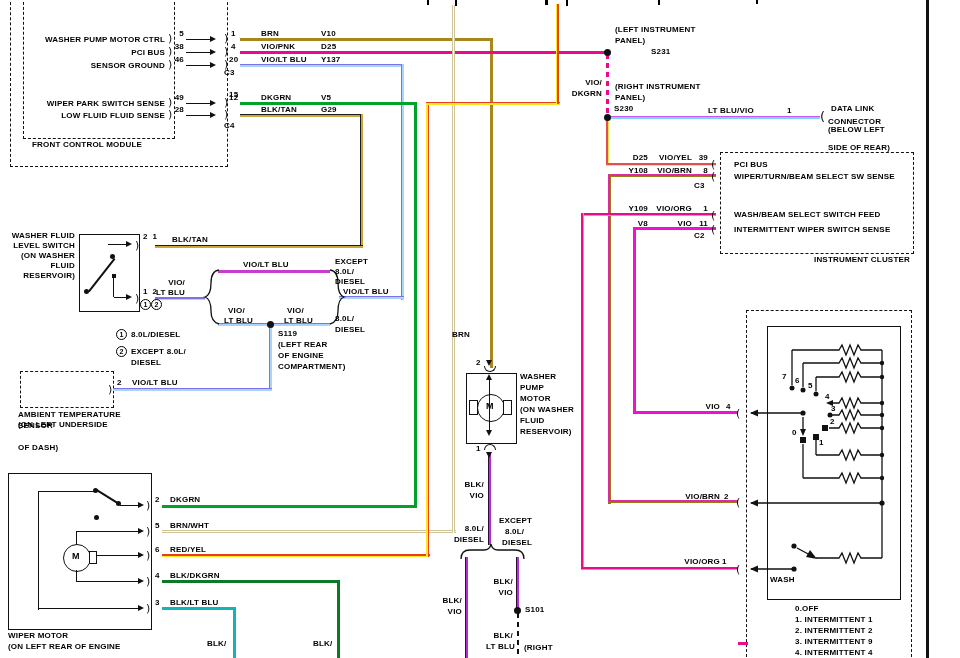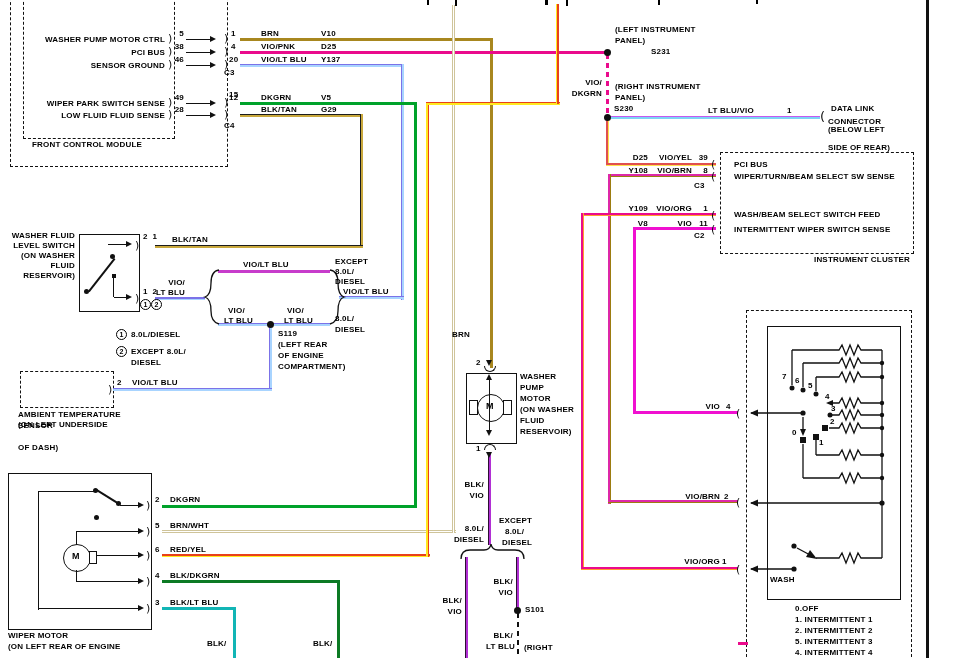--- a/index.html
+++ b/index.html
@@ -358,21 +358,21 @@
   <div class="t" style="left:808px;top:381px">5</div>
   <div class="t" style="left:825px;top:392px">4</div>
   <div class="t" style="left:831px;top:404px">3</div>
   <div class="t" style="left:830px;top:417px">2</div>
   <div class="t" style="left:819px;top:438px">1</div>
   <div class="t" style="left:792px;top:428px">0</div>
 
   <div class="t" style="left:795px;top:604px">0.OFF</div>
   <div class="t" style="left:795px;top:615px">1. INTERMITTENT 1</div>
   <div class="t" style="left:795px;top:626px">2. INTERMITTENT 2</div>
-  <div class="t" style="left:795px;top:637px">5. INTERMITTENT 3</div>
+  <div class="t" style="left:795px;top:637px">3. INTERMITTENT 9</div>
   <div class="t" style="left:795px;top:648px">4. INTERMITTENT 4</div>
 
   <svg class="ovl" width="960" height="658">
     <g stroke="#111" stroke-width="1.3" fill="none">
       <path d="M219 270 Q211 271 211 283 Q211 295 205 297 Q211 299 211 311 Q211 322 219 324"></path>
       <path d="M330 270 Q338 271 338 283 Q338 295 344 297 Q338 299 338 311 Q338 322 330 324"></path>
       <path d="M461 559 Q461 550 470 550 L484 550 Q490 550 491 544 Q492 550 498 550 L515 550 Q524 550 524 559"></path>
     </g>
     <g stroke="#111" stroke-width="1.3" fill="none">
       <path d="M792 350 H839 l3 -5 4 10 4 -10 4 10 4 -10 3 5 H882"></path>

